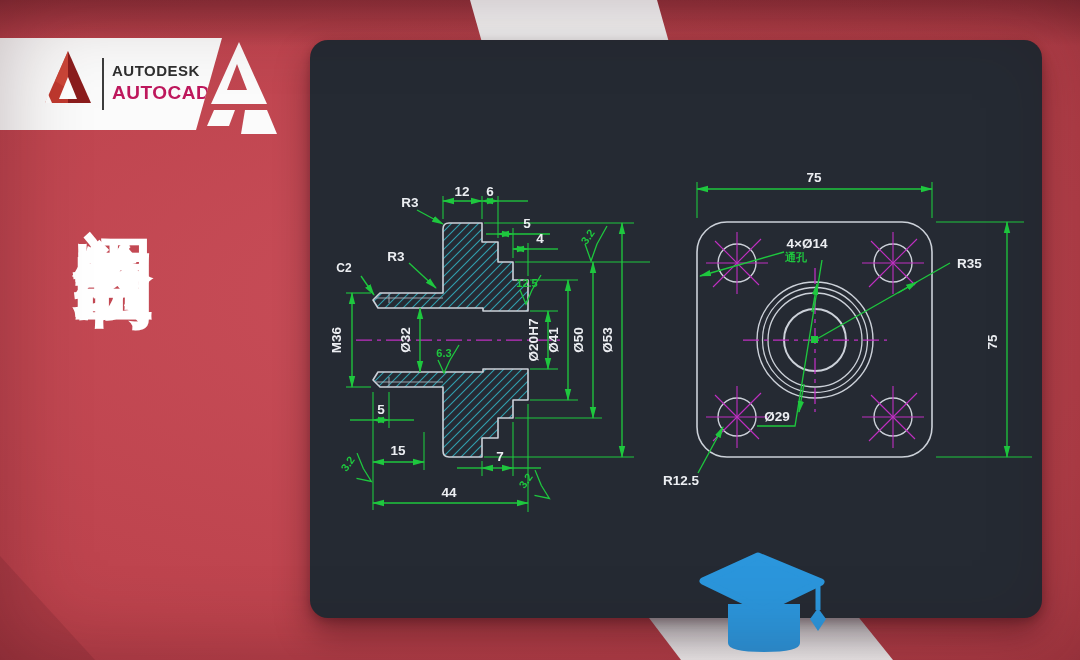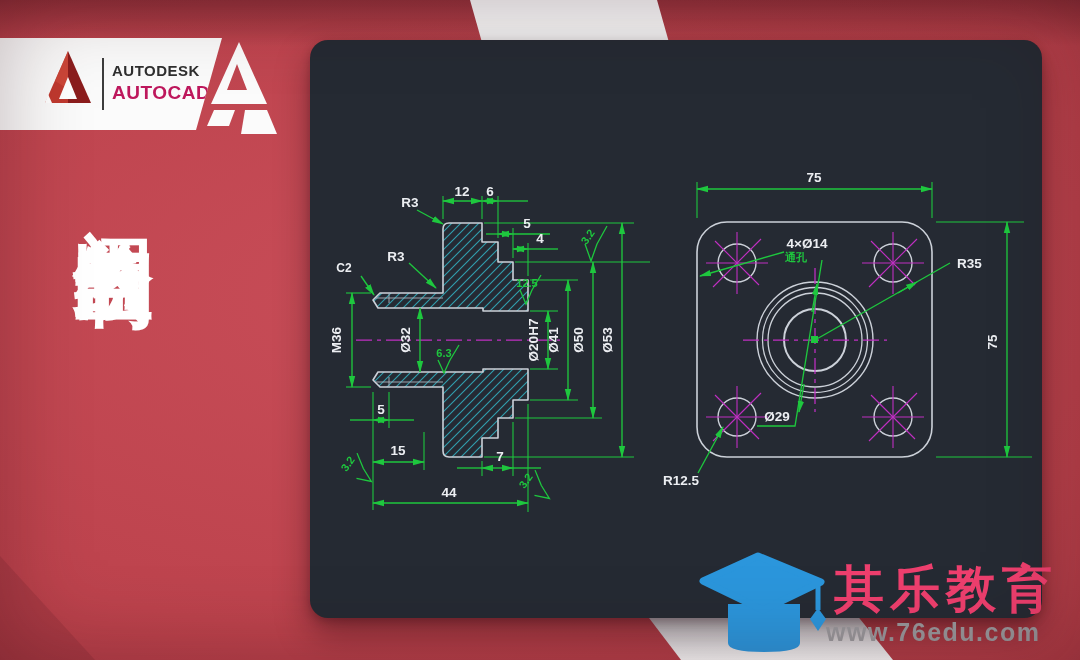--- a/index.html
+++ b/index.html
@@ -273,16 +273,14 @@
   </svg>
 
   <div class="vtitle">阀盖的绘制</div>
 
   <svg class="cap" width="150" height="110" viewBox="0 0 150 110">
     <path d="M38,56 L110,56 L110,95 Q110,104 74,104 Q38,104 38,95 Z" fill="#2b96dc"></path>
     <path d="M13,33 L68,8 L131,34 L73,62 Z" fill="#2b96dc" stroke="#2b96dc" stroke-width="7" stroke-linejoin="round"></path>
     <line x1="128" y1="38" x2="128" y2="62" stroke="#2b96dc" stroke-width="5"></line>
     <polygon points="128,60 136,71 128,83 120,71" fill="#2b96dc"></polygon>
   </svg>
-  <div class="edu-brand">其乐教育</div>
-  <div class="edu-url">www.76edu.com</div>
 
 </div>
 
 </body></html>

